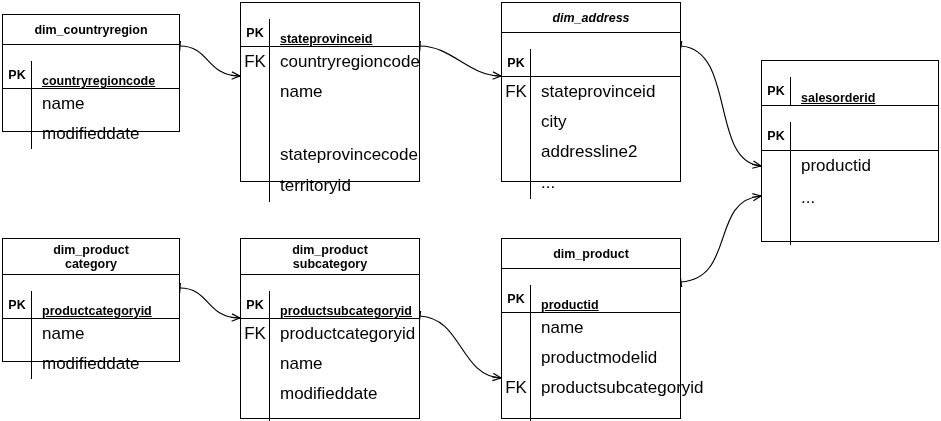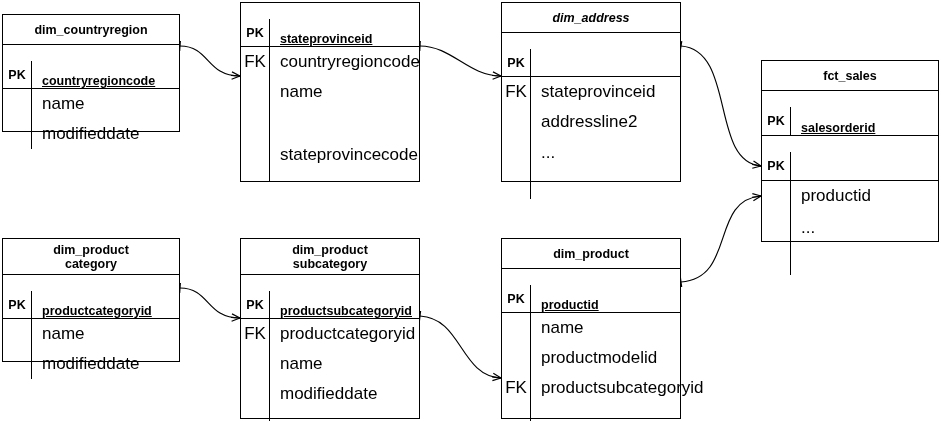--- a/index.html
+++ b/index.html
@@ -192,20 +192,21 @@
           <div class="keycol">
             <div class="kslot" style="height: 30px;">FK</div>
             <div class="kslot" style="height: 30px;"></div>
             <div class="kslot" style="height: 30px;"></div>
             <div class="kslot" style="height: 32px;"></div>
           </div>
           <div class="fieldcol">
             <div class="fslot" style="height: 30px;">countryregioncode</div>
             <div class="fslot" style="height: 30px;">name</div>
             <div class="fslot" style="height: 30px; margin-top: 33px;">stateprovincecode</div>
+            <div class="fslot" style="height: 32px;">territoryid</div>
           </div>
         </div>
       </div>
       <div class="entity" style="left: 501px; top: 2px; width: 180px; height: 180px;">
         <div class="entity-title" style="height: 30px; font-style: italic;">
           <div>
             <span>dim_address</span>
           </div>
         </div>
         <div class="row sep" style="height: 28px;">
@@ -213,31 +214,27 @@
         </div>
         <div class="attrblock">
           <div class="keycol">
             <div class="kslot" style="height: 30px;">FK</div>
             <div class="kslot" style="height: 30px;"></div>
             <div class="kslot" style="height: 30px;"></div>
             <div class="kslot" style="height: 32px;"></div>
           </div>
           <div class="fieldcol">
             <div class="fslot" style="height: 30px;">stateprovinceid</div>
+            <div class="fslot" style="height: 30px;">city</div>
             <div class="fslot" style="height: 30px;">addressline2</div>
             <div class="fslot" style="height: 32px;">...</div>
           </div>
         </div>
       </div>
       <div class="entity" style="left: 761px; top: 60px; width: 178px; height: 182px;">
-        <div class="entity-title" style="height: 30px;">
-          <div>
-            <span>fct_sales</span>
-          </div>
-        </div>
         <div class="row sep" style="height: 29px;">
           <div class="keycell pk">PK</div>
           <div class="fieldcell key">salesorderid</div>
         </div>
         <div class="row sep" style="height: 29px;">
           <div class="keycell pk">PK</div>
         </div>
         <div class="attrblock">
           <div class="keycol">
             <div class="kslot" style="height: 30px;"></div>

